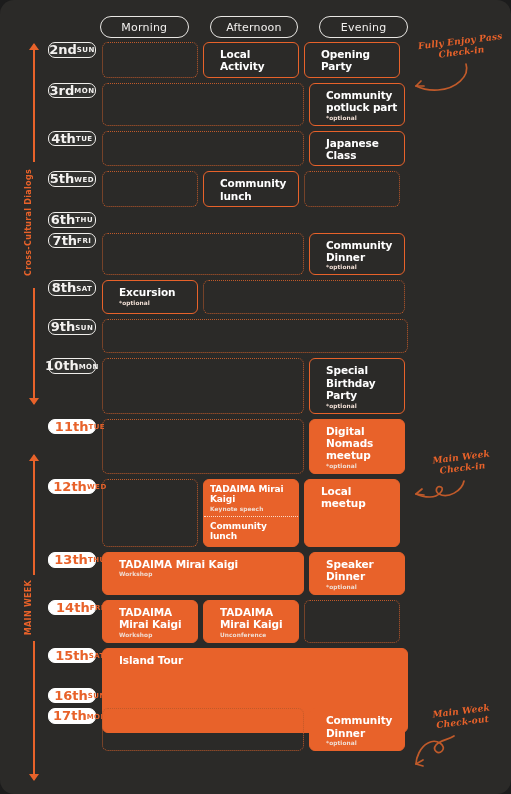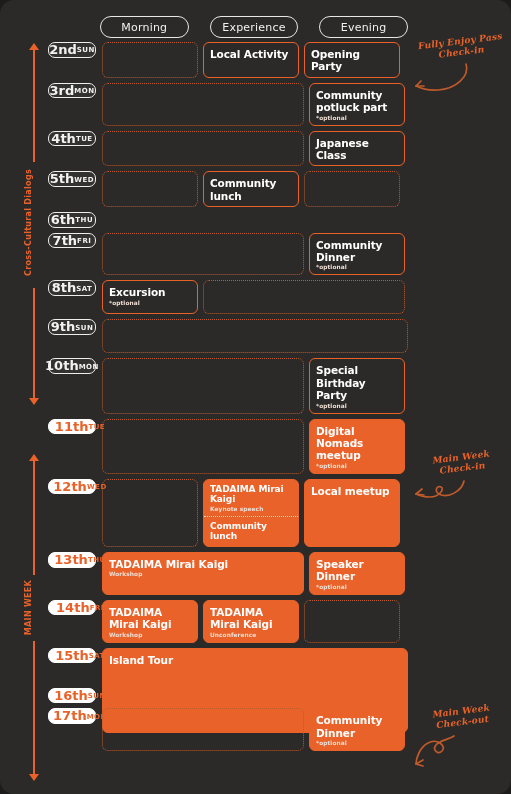--- a/index.html
+++ b/index.html
@@ -67,21 +67,21 @@
     background: #ffffff;
     border: 1.3px solid #ffffff;
     color: #e8622a;
     padding-left: 16px;
   }
 
   .cells { display: flex; flex: 1 1 auto; gap: 5px; }
 
   .cell {
     border-radius: 6px;
-    padding: 5px 6px 4px 6px;
+    padding: 5px 6px 4px 16px;
     position: relative;
     min-height: 34px;
     overflow: hidden;
   }
   .cell.c1 { flex: 0 0 96px; }
   .cell.span2 { flex: 0 0 202px; }
   .cell.span3 { flex: 1 1 auto; }
 
   .cell.empty {
     border: 1.2px dotted #c05a2a;
@@ -164,21 +164,21 @@
   }
   .annosvg { position: absolute; }
 </style>
 </head>
 <body>
 
 <div id="app">
 
   <div id="tabs">
     <div class="tab">Morning</div>
-    <div class="tab">Experience</div>
+    <div class="tab">Afternoon</div>
     <div class="tab">Evening</div>
   </div>
 
   <div class="rail" style="top:44px; height:360px;">
     <div class="railline"></div>
     <div class="railcap up"></div>
     <div class="railcap down"></div>
     <div class="railmaskbg" style="top:118px; height:126px;"></div>
     <div class="raillabel" style="top:174px;">Cross-Cultural Dialogs</div>
   </div>

